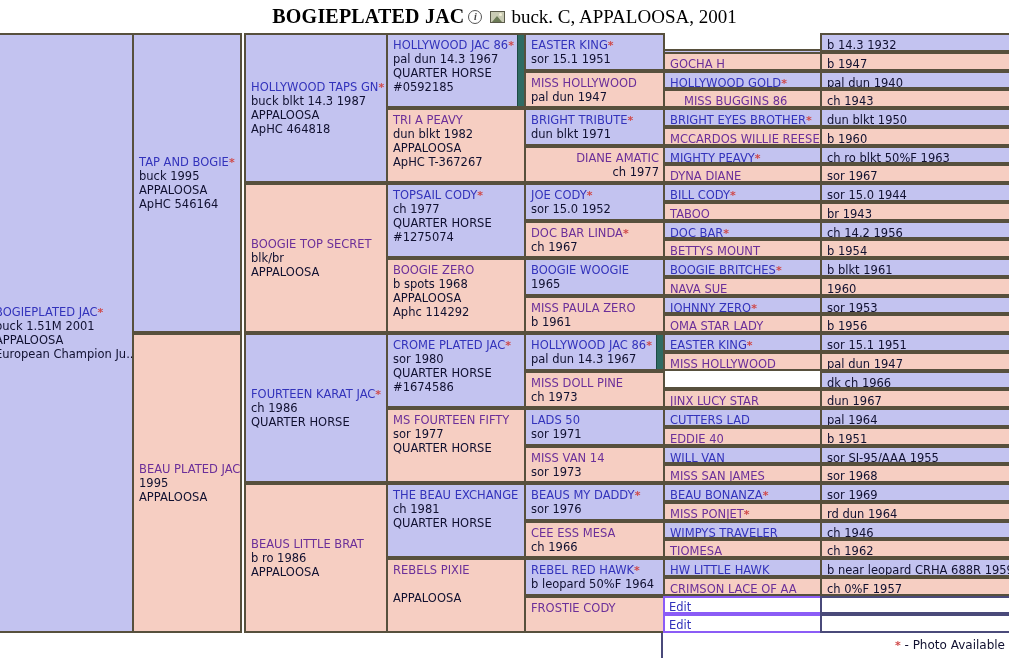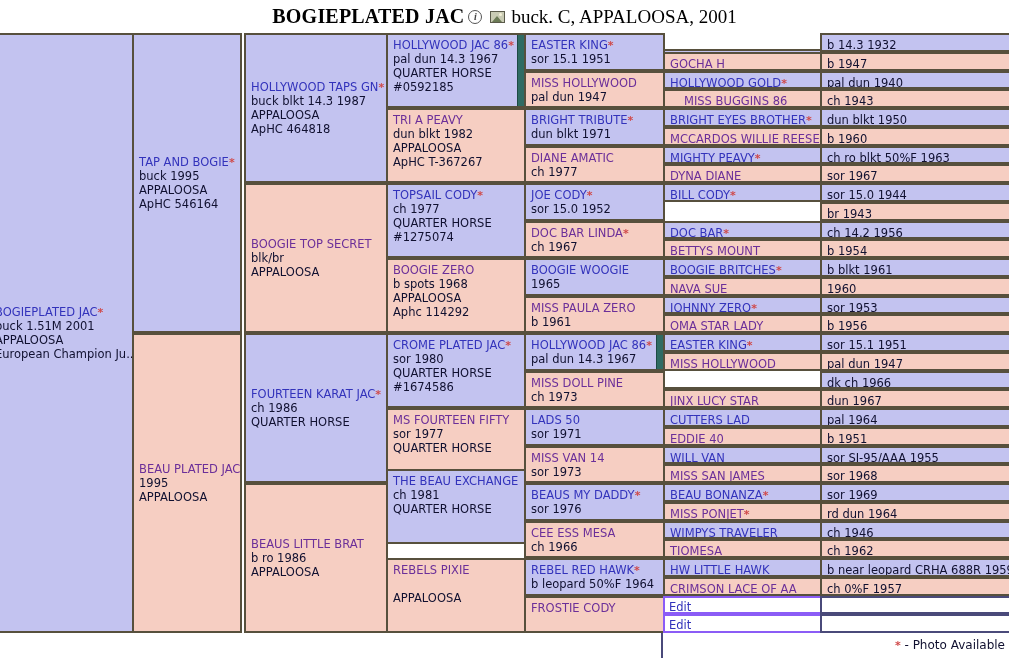--- a/index.html
+++ b/index.html
@@ -297,21 +297,21 @@
             <span class="det">#1674586</span>
           </div>
         </div>
         <div class="cell f" style="top: 375px; height: 75px;">
           <div>
             <span class="nm fem">MS FOURTEEN FIFTY</span>
             <span class="det">sor 1977</span>
             <span class="det">QUARTER HORSE</span>
           </div>
         </div>
-        <div class="cell m" style="top: 436px; height: 75px;">
+        <div class="cell m" style="top: 450px; height: 75px;">
           <div>
             <span class="nm">THE BEAU EXCHANGE</span>
             <span class="det">ch 1981</span>
             <span class="det">QUARTER HORSE</span>
           </div>
         </div>
         <div class="cell f" style="top: 525px; height: 75px;">
           <div>
             <span class="nm fem">REBELS PIXIE</span>
             <span class="det">&nbsp;</span>
@@ -331,21 +331,21 @@
             <span class="nm fem">MISS HOLLYWOOD</span>
             <span class="det">pal dun 1947</span>
           </div>
         </div>
         <div class="cell m" style="top: 75px; height: 38px;">
           <div>
             <span class="nm">BRIGHT TRIBUTE<span class="star">*</span></span>
             <span class="det">dun blkt 1971</span>
           </div>
         </div>
-        <div class="cell f" style="top: 113px; height: 37px;">
+        <div class="cell f" style="top: 113px; height: 37px; text-align: right;">
           <div>
             <span class="nm fem">DIANE AMATIC</span>
             <span class="det">ch 1977</span>
           </div>
         </div>
         <div class="cell m" style="top: 150px; height: 38px;">
           <div>
             <span class="nm">JOE CODY<span class="star">*</span></span>
             <span class="det">sor 15.0 1952</span>
           </div>
@@ -454,20 +454,25 @@
           </div>
         </div>
         <div class="cell f" style="top: 131px; height: 19px;">
           <div>
             <span class="nm fem">DYNA DIANE</span>
           </div>
         </div>
         <div class="cell m" style="top: 150px; height: 19px;">
           <div>
             <span class="nm">BILL CODY<span class="star">*</span></span>
+          </div>
+        </div>
+        <div class="cell f" style="top: 169px; height: 19px;">
+          <div>
+            <span class="nm fem">TABOO</span>
           </div>
         </div>
         <div class="cell m" style="top: 188px; height: 18px;">
           <div>
             <span class="nm">DOC BAR<span class="star">*</span></span>
           </div>
         </div>
         <div class="cell f" style="top: 206px; height: 19px;">
           <div>
             <span class="nm fem">BETTYS MOUNT</span>

